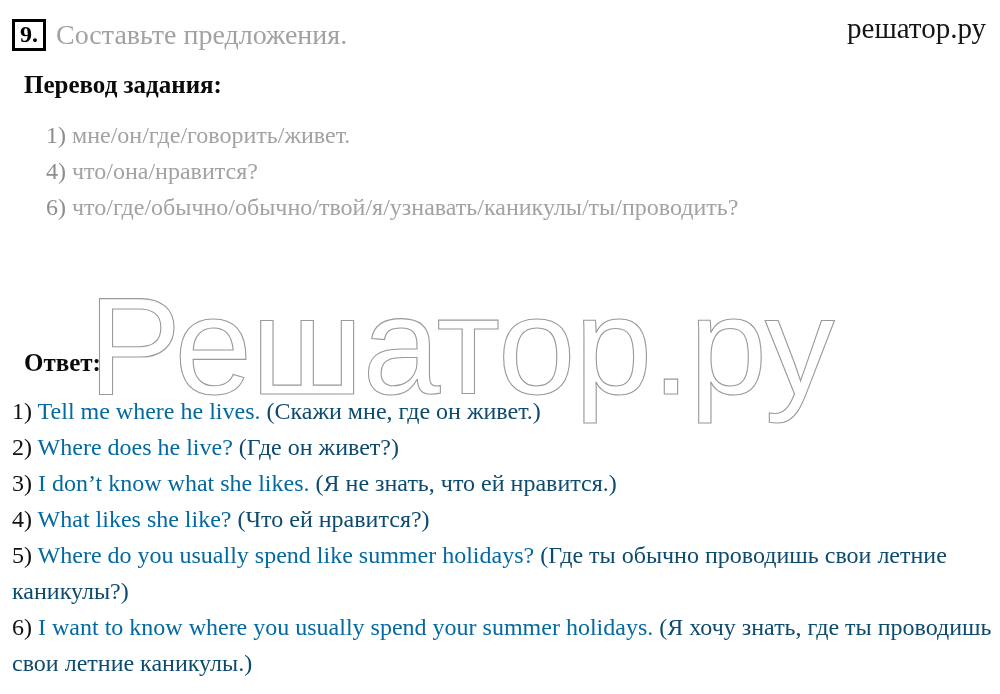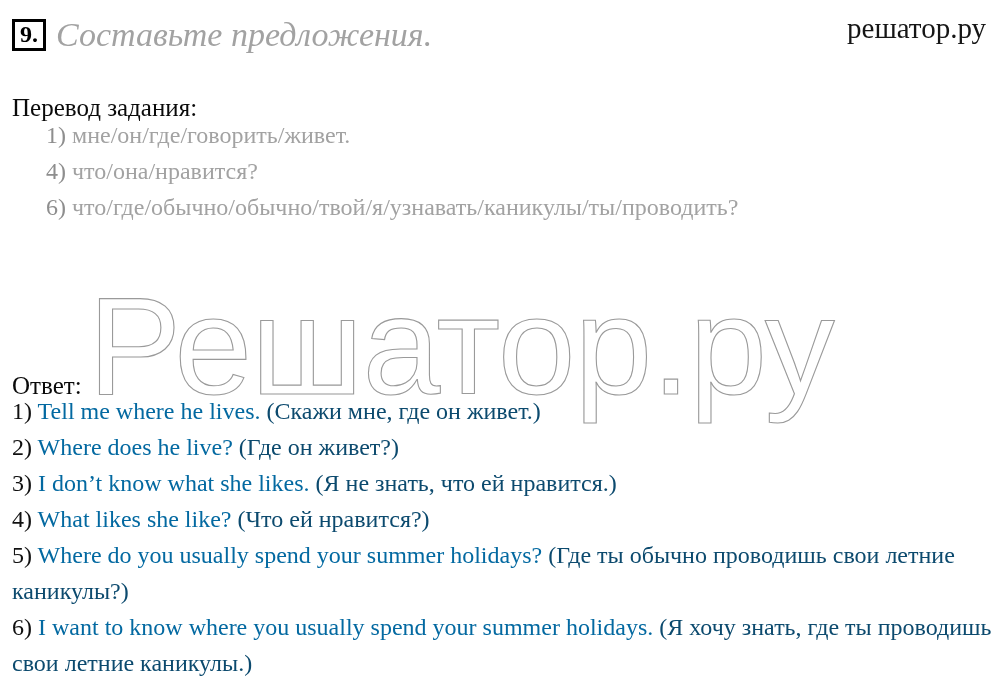--- a/index.html
+++ b/index.html
@@ -69,34 +69,32 @@
     display: inline-block;
     border: 3px solid #000000;
     padding: 0px 5px 1px 5px;
     font-weight: bold;
     font-size: 24px;
     line-height: 25px;
     color: #000000;
     font-family: "Liberation Serif", "DejaVu Serif", serif;
   }
   .task-title {
-    font-size: 34px;
+    font-size: 28px;
     color: #9b9b9b;
     line-height: 30px;
-    font-style: italic;
   }
 
   .section-heading {
     position: absolute;
-    left: 12px;
-    font-weight: normal;
+    left: 24px;
+    font-weight: bold;
     font-size: 25px;
     color: #0a0a0a;
     line-height: 30px;
-    margin-top: 23px;
   }
   #heading-translation { top: 70px; }
   #heading-answer { top: 348px; z-index: 5; background: transparent; text-align: right; }
 
   .list {
     position: absolute;
     left: 12px;
     margin: 0;
     padding: 0;
     list-style: none;
@@ -143,17 +141,17 @@
     <li><span class="marker">6)</span> <span class="ru">что/где/обычно/обычно/твой/я/узнавать/каникулы/ты/проводить?</span></li>
   </ul>
 
   <div class="section-heading" id="heading-answer">Ответ:</div>
 
   <ul class="list" id="answer-list">
     <li><span class="marker">1)</span> <span class="en">Tell me where he lives.</span> <span class="gloss">(Скажи мне, где он живет.)</span></li>
     <li><span class="marker">2)</span> <span class="en">Where does he live?</span> <span class="gloss">(Где он живет?)</span></li>
     <li><span class="marker">3)</span> <span class="en">I don’t know what she likes.</span> <span class="gloss">(Я не знать, что ей нравится.)</span></li>
     <li><span class="marker">4)</span> <span class="en">What likes she like?</span> <span class="gloss">(Что ей нравится?)</span></li>
-    <li><span class="marker">5)</span> <span class="en">Where do you usually spend your summer holidays?</span> <span class="gloss">(Где ты обычно проводишь свои летние каникулы?)</span></li>
+    <li><span class="marker">5)</span> <span class="en">Where do you usually spend like summer holidays?</span> <span class="gloss">(Где ты обычно проводишь свои летние каникулы?)</span></li>
     <li><span class="marker">6)</span> <span class="en">I want to know where you usually spend your summer holidays.</span> <span class="gloss">(Я хочу знать, где ты проводишь свои летние каникулы.)</span></li>
   </ul>
 
 </div>
 
 </body></html>

